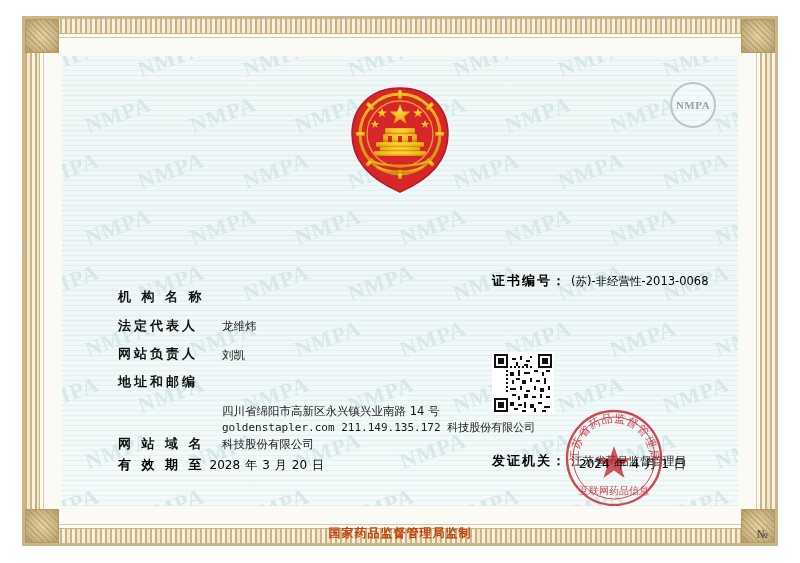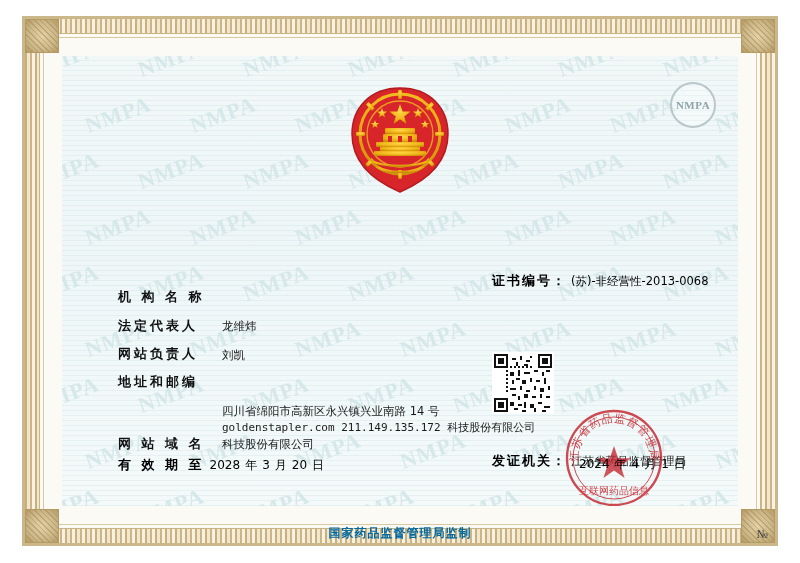--- a/index.html
+++ b/index.html
@@ -287,21 +287,21 @@
 
   
   .footer {
     position: absolute;
     left: 0;
     right: 0;
     bottom: 4px;
     text-align: center;
     font-size: 12px;
     font-weight: bold;
-    color: #0369a1;
+    color: #c2410c;
     letter-spacing: 1px;
   }
   .serial {
     position: absolute;
     right: 10px;
     bottom: 4px;
     font-size: 12px;
     color: #333;
     font-family: "Liberation Serif", serif;
   }

